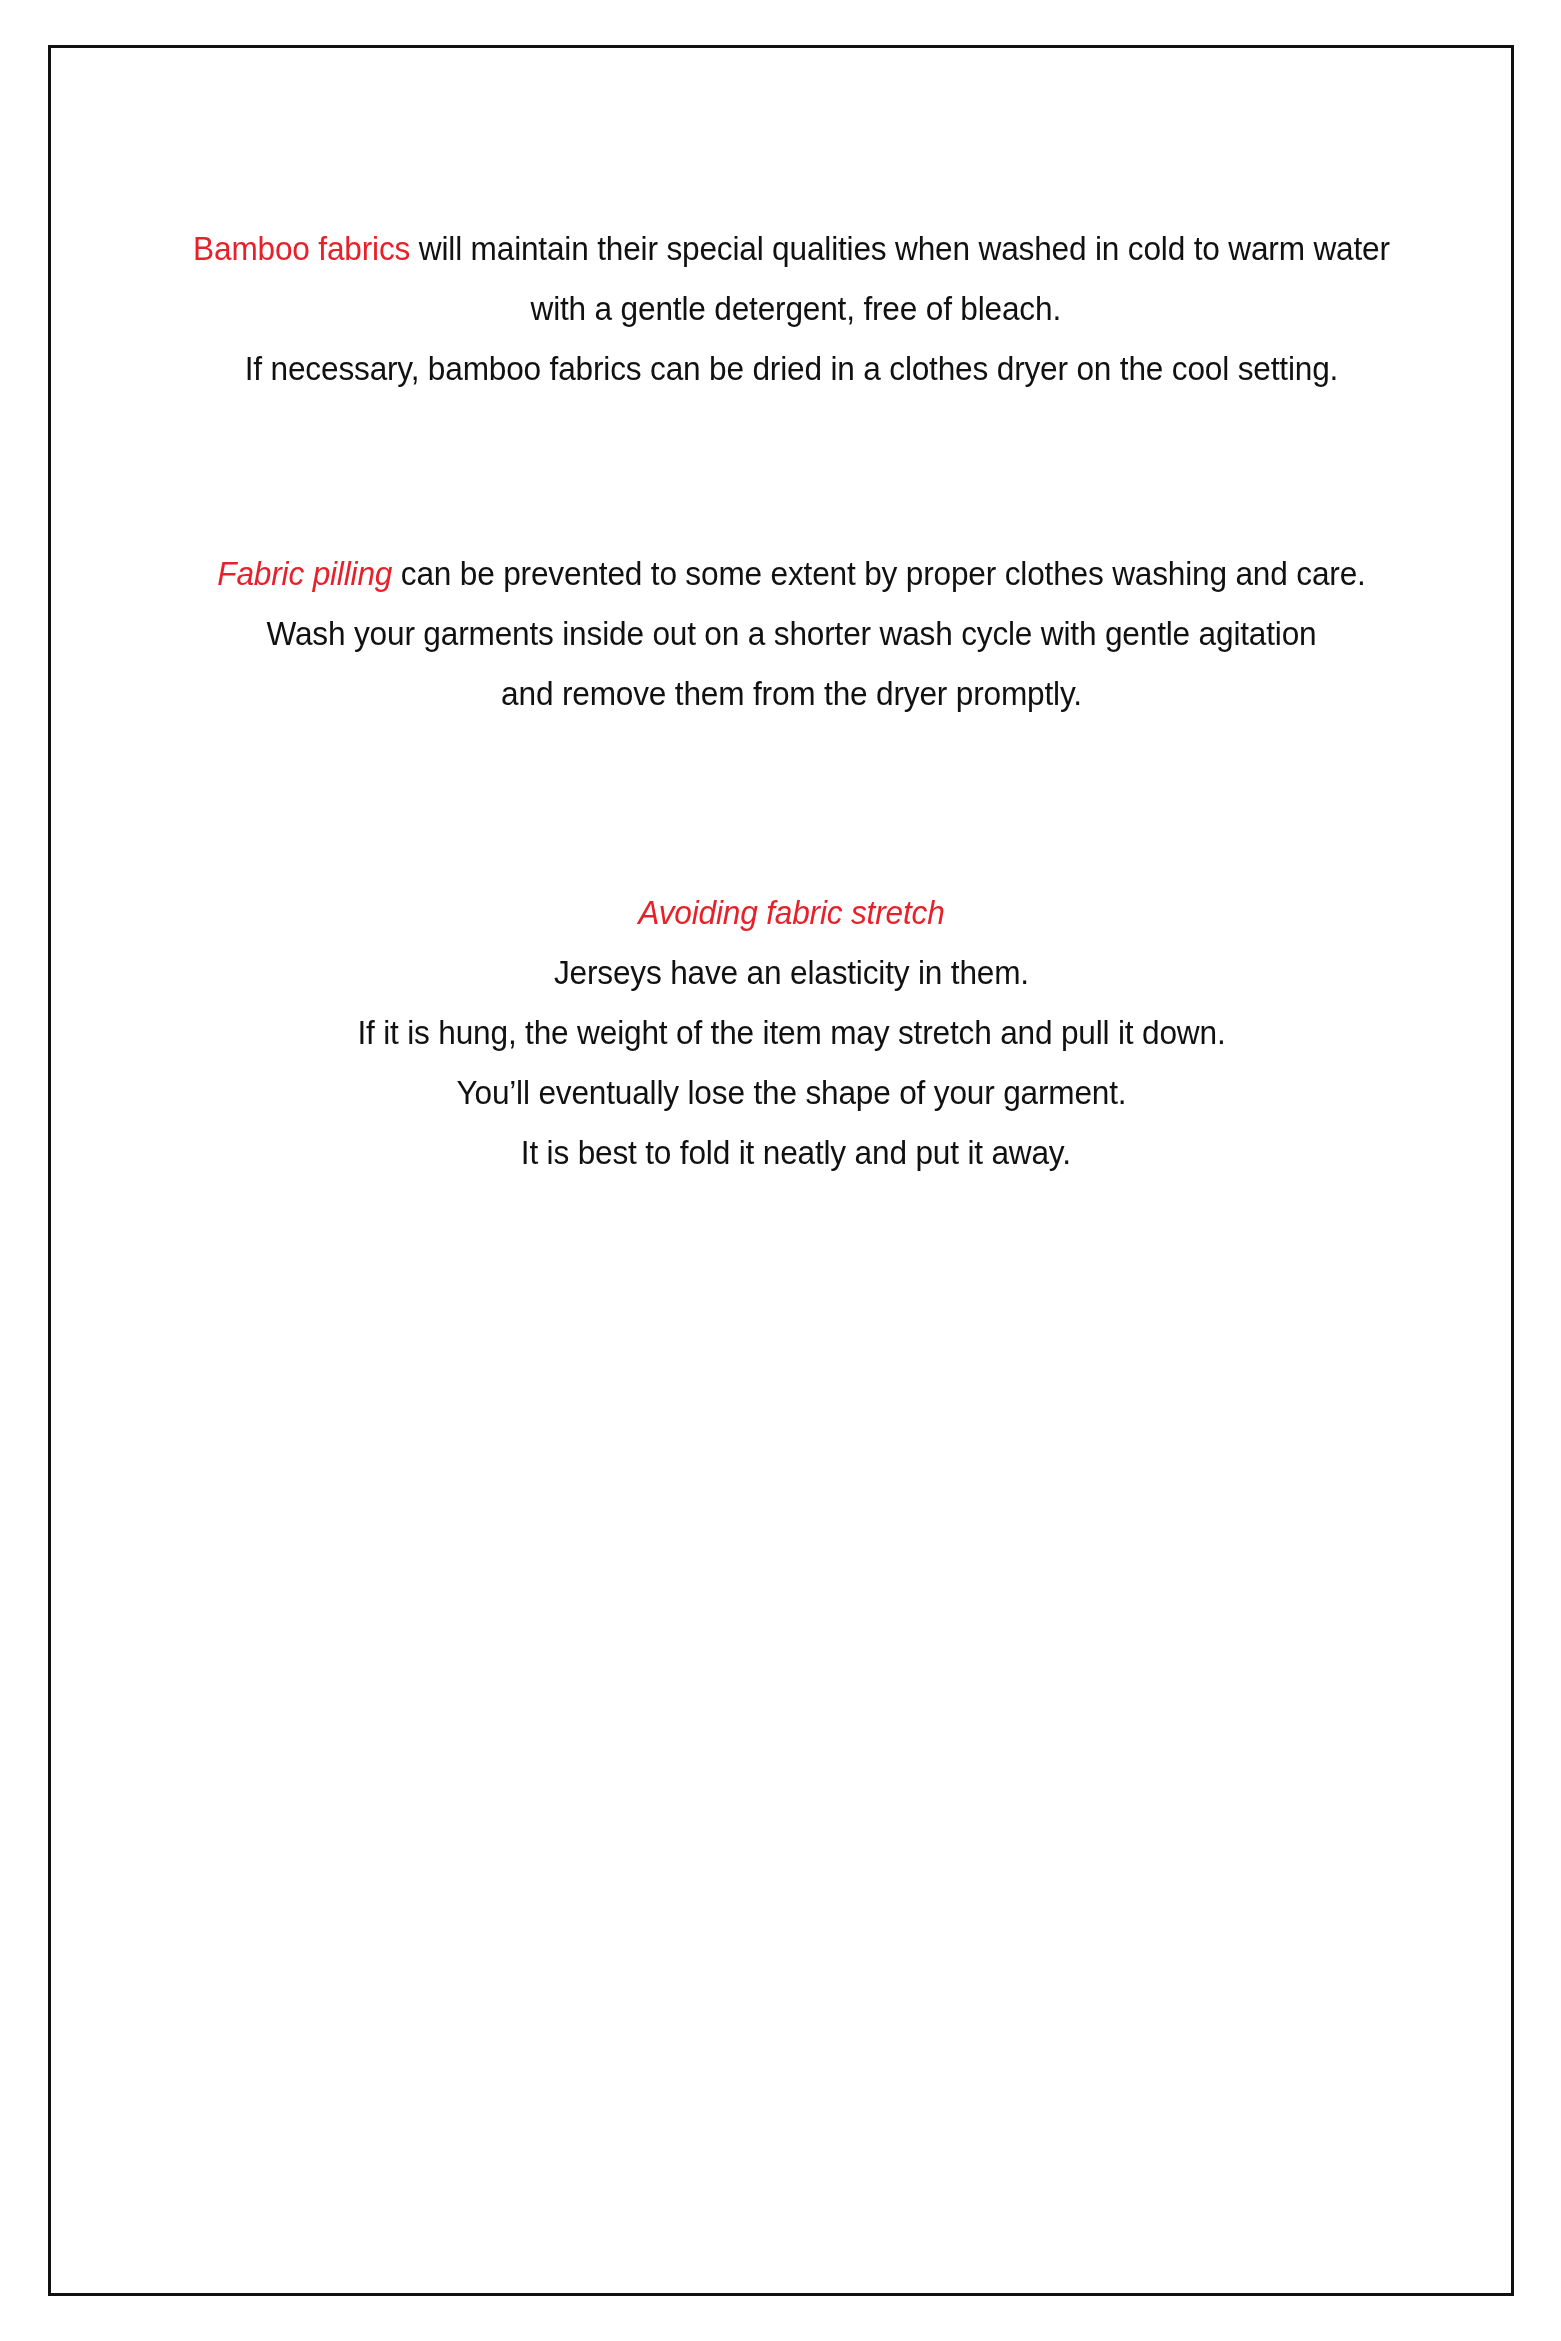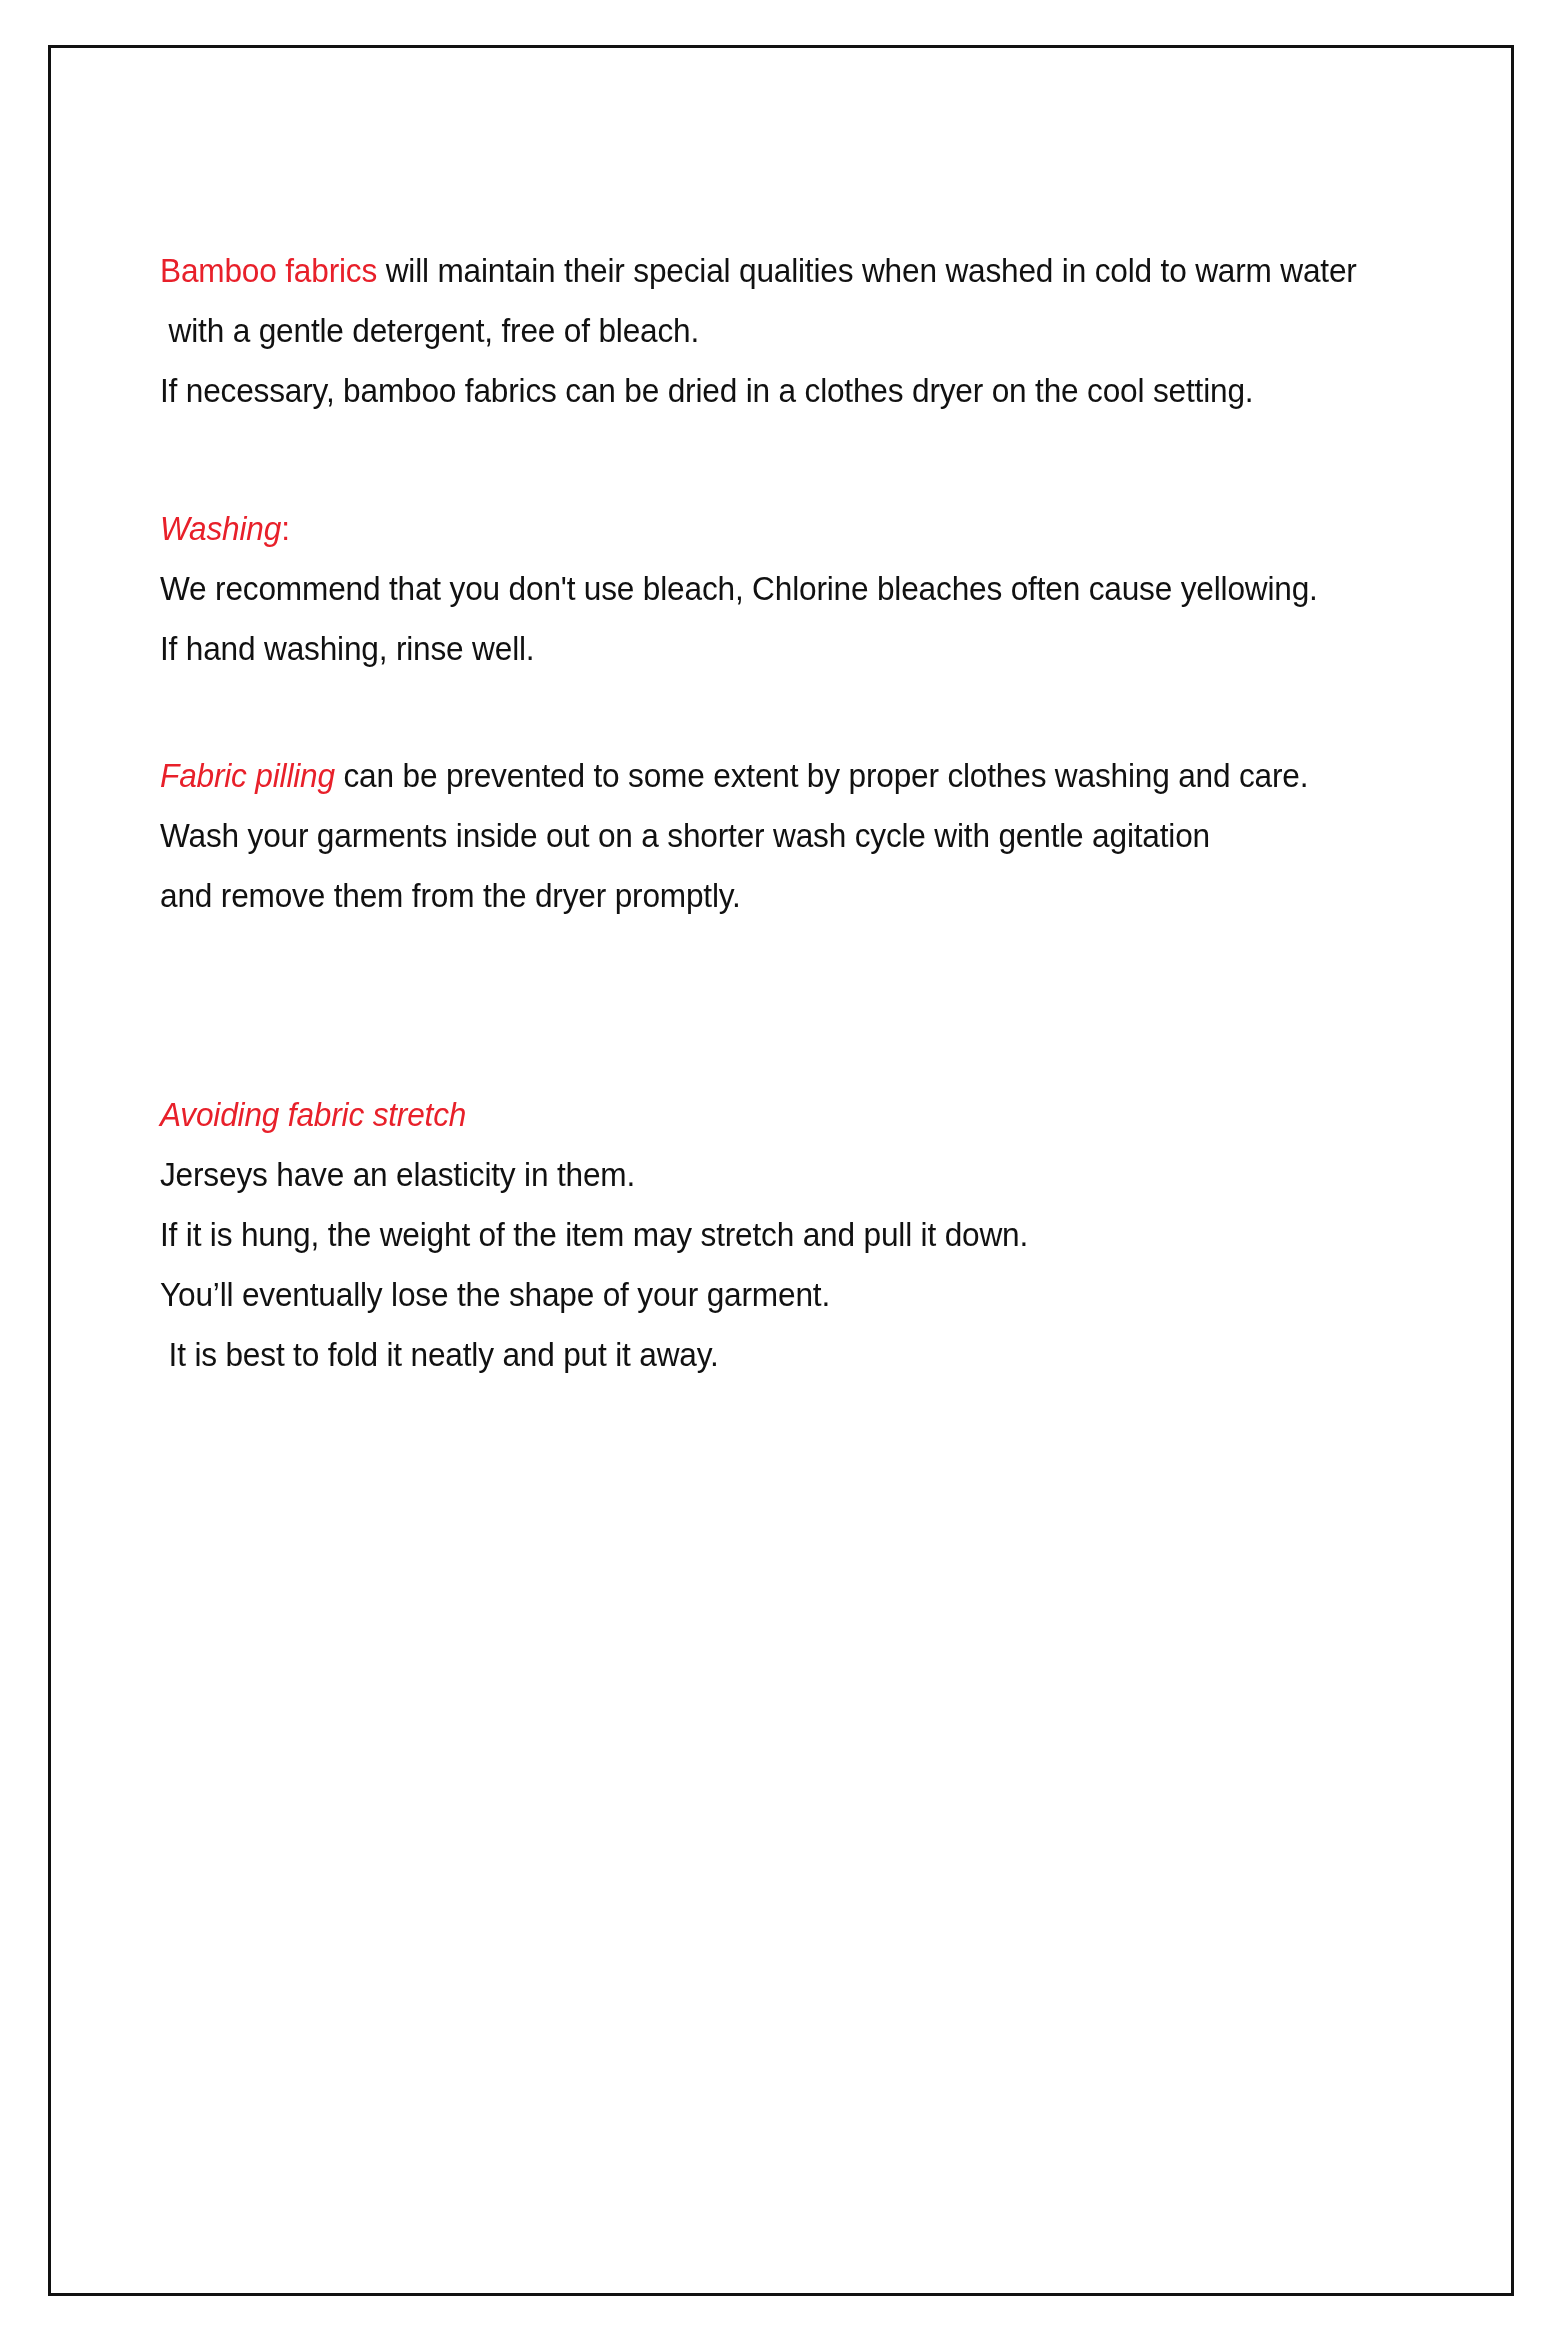--- a/index.html
+++ b/index.html
@@ -26,22 +26,23 @@
     top: 45px;
     width: 1466px;
     height: 2251px;
     border: 3.9px solid #111111;
     box-sizing: border-box;
     background: #ffffff;
   }
   .content {
     position: absolute;
     left: 109px;
-    top: 192px;
+    top: 170px;
     width: 1358px;
+    text-align: center;
   }
   .block {
     margin-bottom: 0;
   }
   .line {
     font-size: 34px;
     line-height: 60px;
     color: #111111;
     white-space: pre-wrap;
     letter-spacing: -0.2px;
@@ -68,25 +69,20 @@
     <div class="content">
 
       <div class="block">
         <div class="line"><span class="accent">Bamboo fabrics</span><span> will maintain their special qualities when washed in cold to warm water</span></div>
         <div class="line"><span> with a gentle detergent, free of bleach.</span></div>
         <div class="line"><span>If necessary, bamboo fabrics can be dried in a clothes dryer on the cool setting.</span></div>
       </div>
 
       <div class="spacer-lg"></div>
 
-      <div class="block">
-        <div class="line"><span class="accent-italic">Washing</span><span class="accent">:</span></div>
-        <div class="line"><span>We recommend that you don't use bleach, Chlorine bleaches often cause yellowing.</span></div>
-        <div class="line"><span>If hand washing, rinse well.</span></div>
-      </div>
 
       <div class="spacer-md"></div>
 
       <div class="block">
         <div class="line"><span class="accent-italic">Fabric pilling</span><span> can be prevented to some extent by proper clothes washing and care.</span></div>
         <div class="line"><span>Wash your garments inside out on a shorter wash cycle with gentle agitation</span></div>
         <div class="line"><span>and remove them from the dryer promptly.</span></div>
       </div>
 
       <div class="spacer-md"></div>

